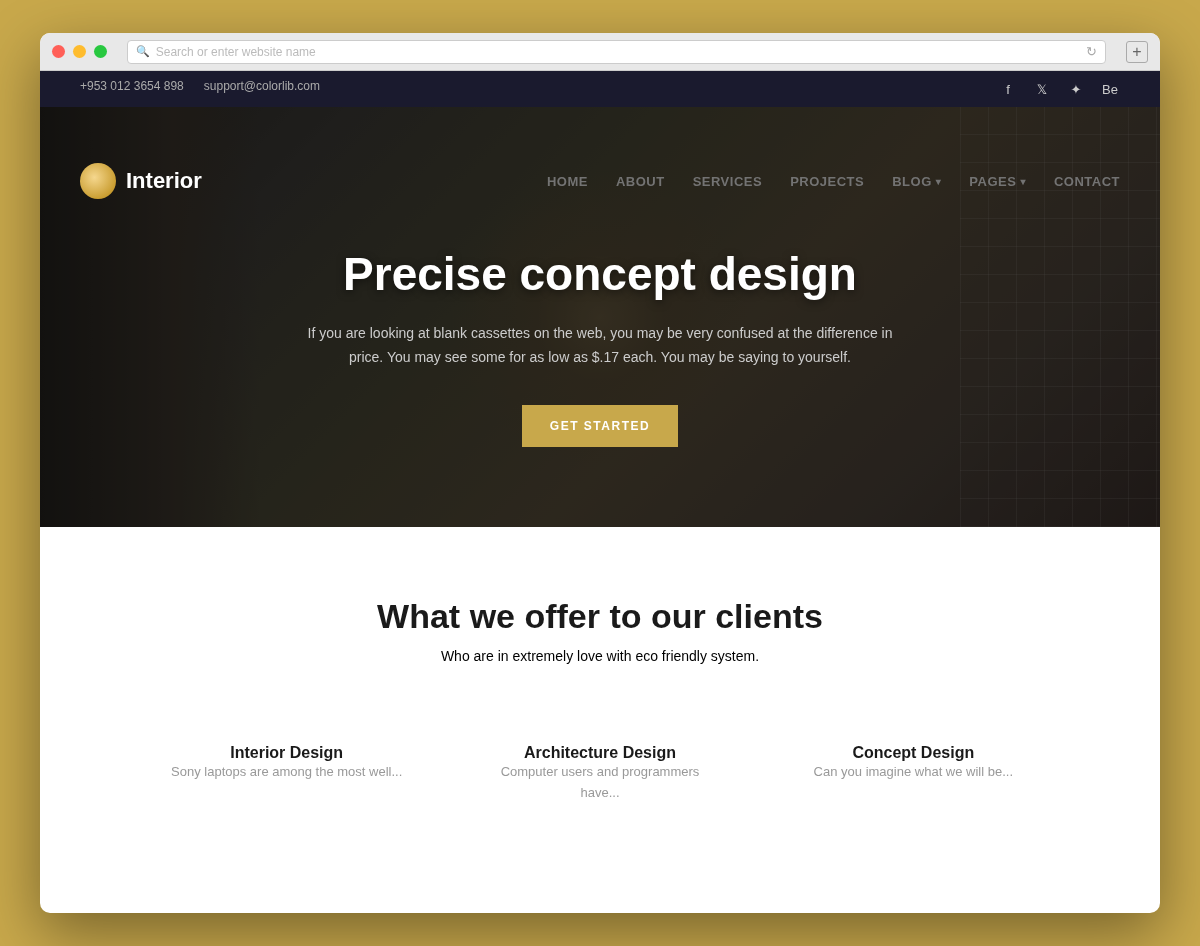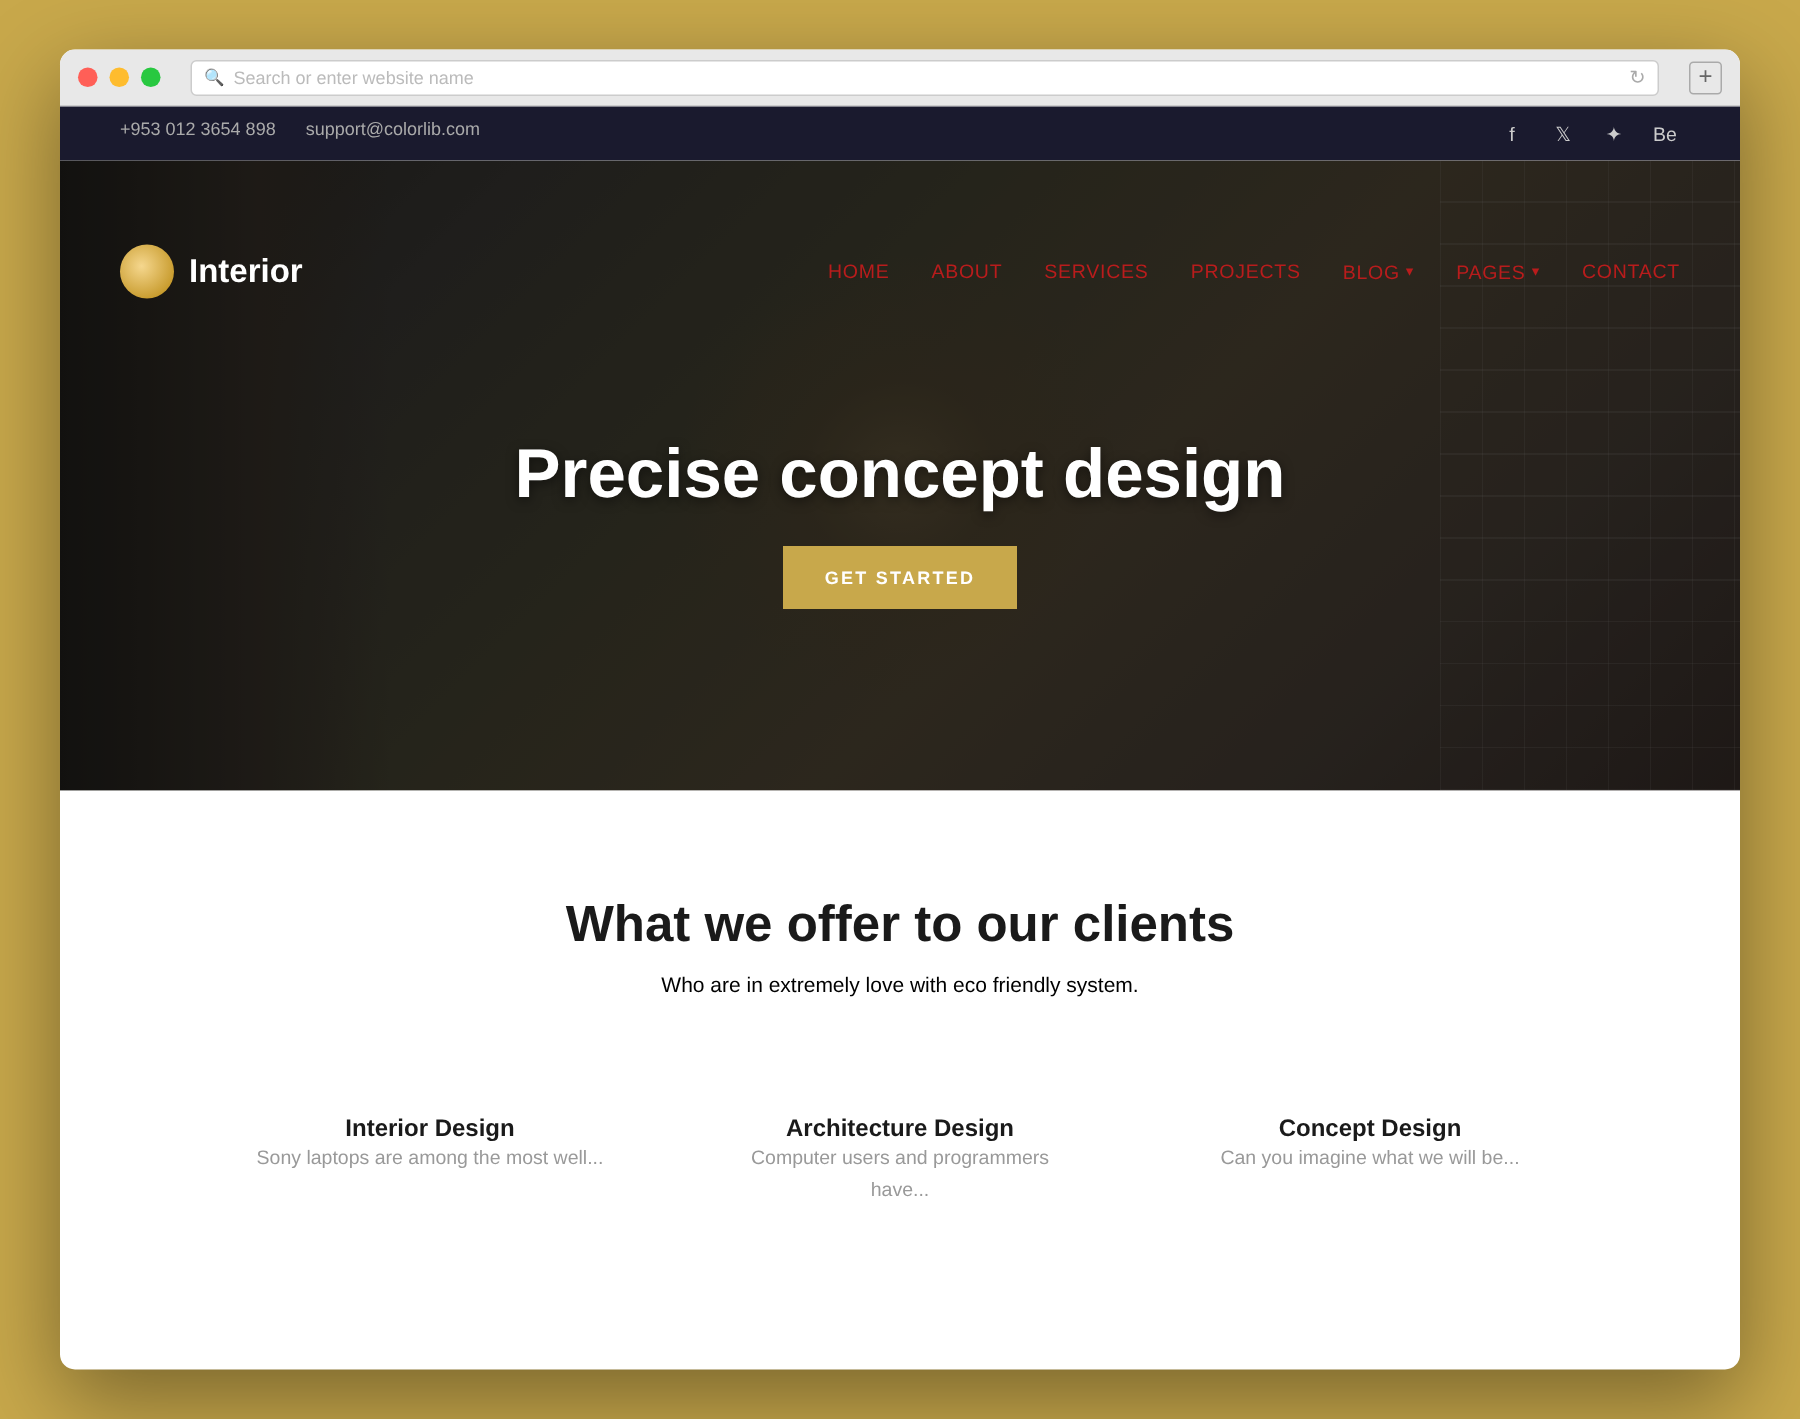--- a/index.html
+++ b/index.html
@@ -129,24 +129,24 @@
     }
 
     .nav-links {
       display: flex;
       align-items: center;
       gap: 28px;
       list-style: none;
     }
 
     .nav-links a {
-      color: #b91c1c;
+      color: #737373;
       text-decoration: none;
       font-size: 13px;
-      font-weight: 400;
+      font-weight: 700;
       letter-spacing: 0.5px;
       cursor: pointer;
       text-align: center;
     }
 
     .nav-links .has-dropdown {
       display: flex; align-items: center; gap: 4px;
     }
 
     .nav-links .has-dropdown::after {
@@ -365,20 +365,21 @@
             <a class="has-dropdown">PAGES</a>
           </li>
           <li><a>CONTACT</a></li>
         </ul>
       </div>
 
       <div class="hero-content">
         <h1 class="hero-title">
           <span>Precise concept design</span><br>
         </h1>
+        <p class="hero-subtitle">If you are looking at blank cassettes on the web, you may be very confused at the difference in price. You may see some for as low as $.17 each. You may be saying to yourself.</p>
         <button class="hero-btn">GET STARTED</button>
       </div>
     </div>
 
     <div class="services-section">
       <h2 class="services-title">What we offer to our clients</h2>
       <p class="services-subtitle">Who are in extremely love with eco friendly system.</p>
 
       <div class="services-grid">
         <div class="service-card">

